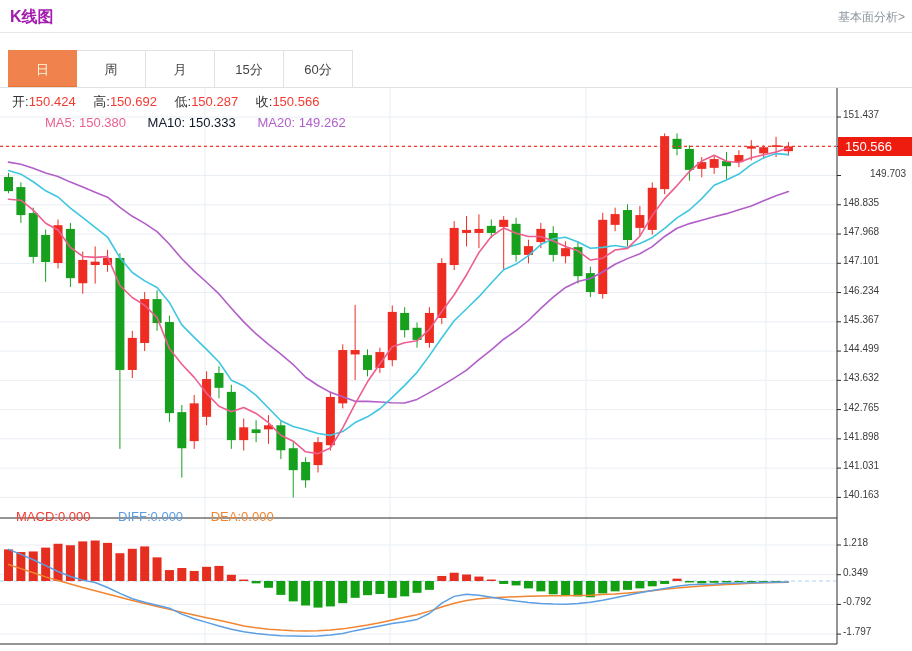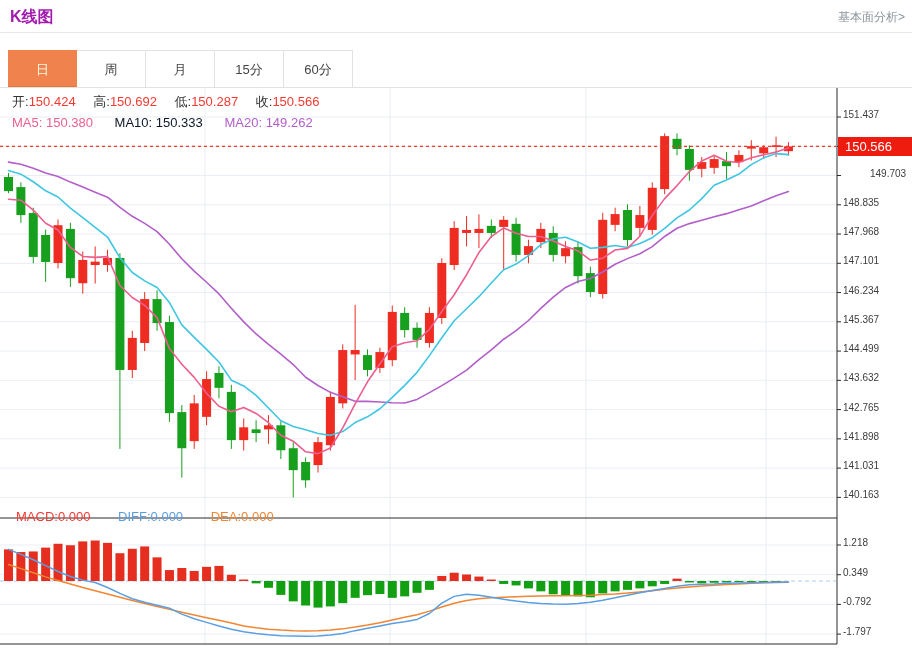--- a/index.html
+++ b/index.html
@@ -52,21 +52,21 @@
 <div class="abs" id="tab-bottom-border"></div>
 
 <div class="abs" id="ohlc-row">
   <span class="pair"><span>开:</span><span style="color: rgb(242, 58, 49);">150.424</span></span>
   <span class="pair"><span>高:</span><span style="color: rgb(242, 58, 49);">150.692</span></span>
   <span class="pair"><span>低:</span><span style="color: rgb(242, 58, 49);">150.287</span></span>
   <span class="pair"><span>收:</span><span style="color: rgb(242, 58, 49);">150.566</span></span>
 </div>
 
 <div class="abs" id="ma-row">
-  <span class="pair" style="color: rgb(236, 95, 142);"><span>MA5:</span> <span>150.380</span></span>
+  <span class="pair" style="color: rgb(236, 95, 142); margin-left: 33px;"><span>MA5:</span> <span>150.380</span></span>
   <span class="pair" style="color: #0f172a;"><span>MA10:</span> <span>150.333</span></span>
   <span class="pair" style="color: rgb(178, 95, 201);"><span>MA20:</span> <span>149.262</span></span>
 </div>
 
 <div class="abs" id="macd-row">
   <span class="pair" style="color: rgb(242, 58, 49);"><span>MACD:</span><span>0.000</span></span>
   <span class="pair" style="color: rgb(91, 158, 226);"><span>DIFF:</span><span>0.000</span></span>
   <span class="pair" style="color: rgb(240, 134, 50);"><span>DEA:</span><span>0.000</span></span>
 </div>
 

